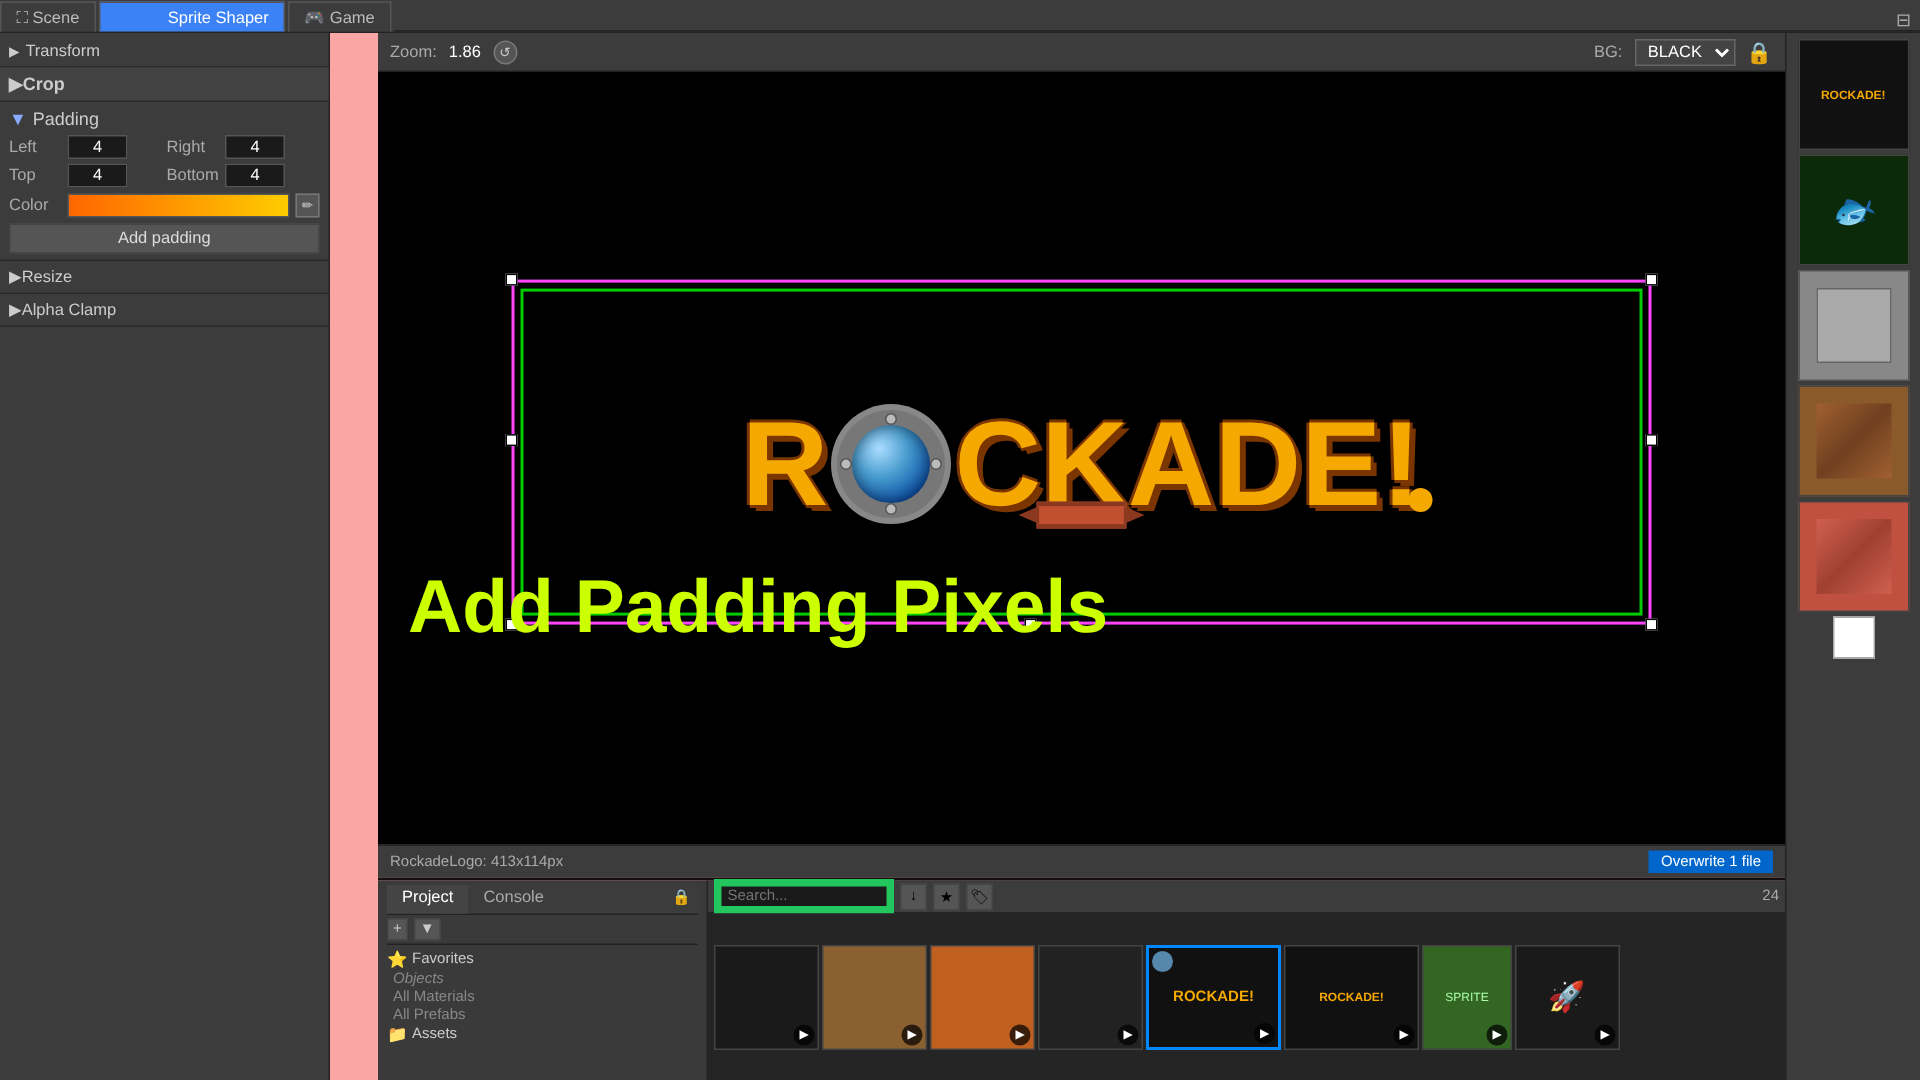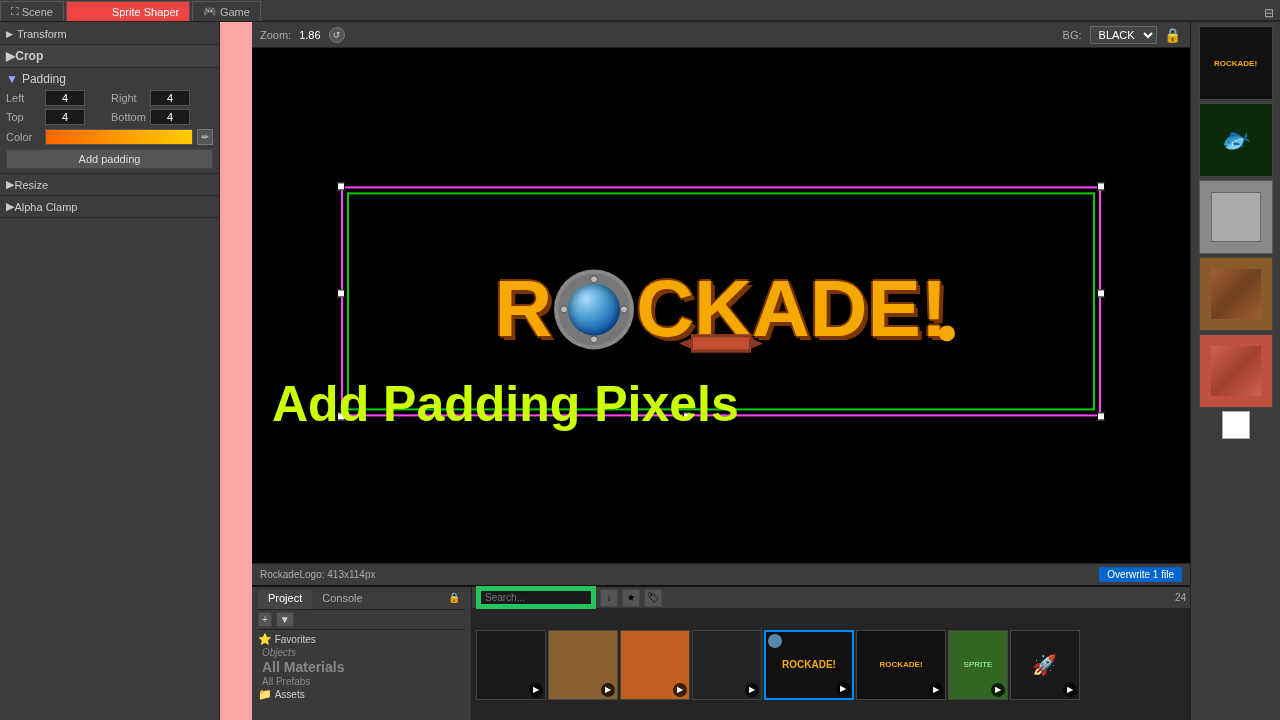--- a/index.html
+++ b/index.html
@@ -1,21 +1,21 @@
 <!DOCTYPE html>
 <html><head>
   <meta charset="utf-8">
   <style>
     * { margin: 0; padding: 0; box-sizing: border-box; }
     body { width: 1280px; height: 720px; overflow: hidden; background: #3c3c3c; font-family: Arial, sans-serif; font-size: 12px; color: #ccc; }
 
     
     .top-tabs { display: flex; height: 22px; background: #3c3c3c; border-bottom: 1px solid #222; align-items: flex-end; }
     .tab { padding: 2px 10px; height: 20px; display: flex; align-items: center; background: #3c3c3c; border: 1px solid #555; border-bottom: none; cursor: pointer; font-size: 11px; color: #bbb; margin-right: 2px; }
-    .tab.active { background: #ef4444; color: #fff; padding-left: 45px; }
+    .tab.active { background: #3b82f6; color: #fff; padding-left: 45px; }
 
     
     .main-layout { display: flex; height: calc(720px - 22px); }
 
     
     .left-panel { width: 220px; background: #3c3c3c; border-right: 1px solid #222; display: flex; flex-direction: column; flex-shrink: 0; }
     .section-header { display: flex; align-items: center; cursor: pointer; padding: 2px 0; color: #ccc; font-size: 11px; }
     .section-header .arrow { margin-right: 4px; font-size: 9px; }
 
     
@@ -269,21 +269,21 @@
         </div>
         <div class="project-tree">
           <div class="folder-item">
             <span class="folder-icon">⭐</span>
             <span>Favorites</span>
           </div>
           <div class="folder-item">
             <span style="font-size:10px; color:#888; margin-left:4px;font-style:italic;">Objects</span>
           </div>
           <div class="folder-item">
-            <span style="font-size:14px; color:#888; margin-left:4px;font-weight:bold;">All Materials</span>
+            <span style="font-size:10px; color:#888; margin-left:4px;">All Materials</span>
           </div>
           <div class="folder-item">
             <span style="font-size:10px; color:#888; margin-left:4px;">All Prefabs</span>
           </div>
           <div class="folder-item">
             <span class="folder-icon">📁</span>
             <span>Assets</span>
           </div>
         </div>
       </div>

